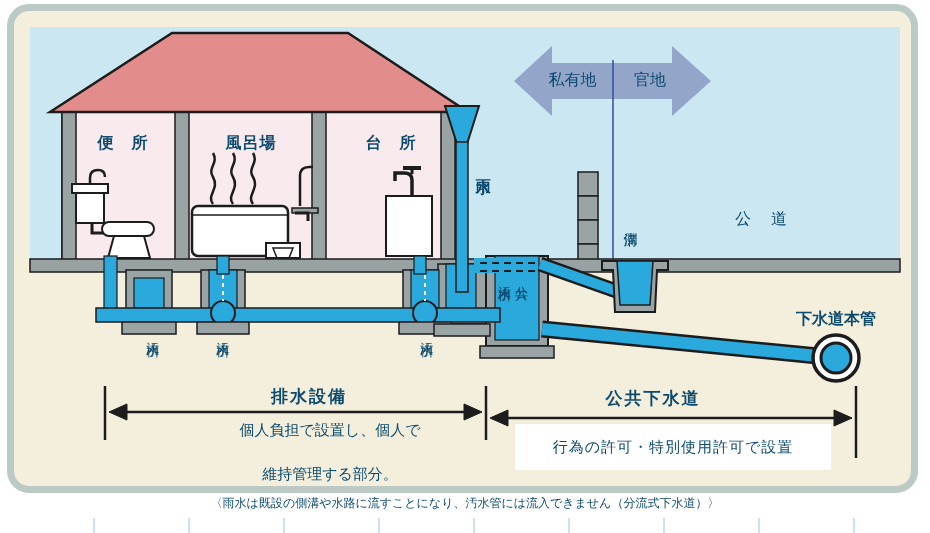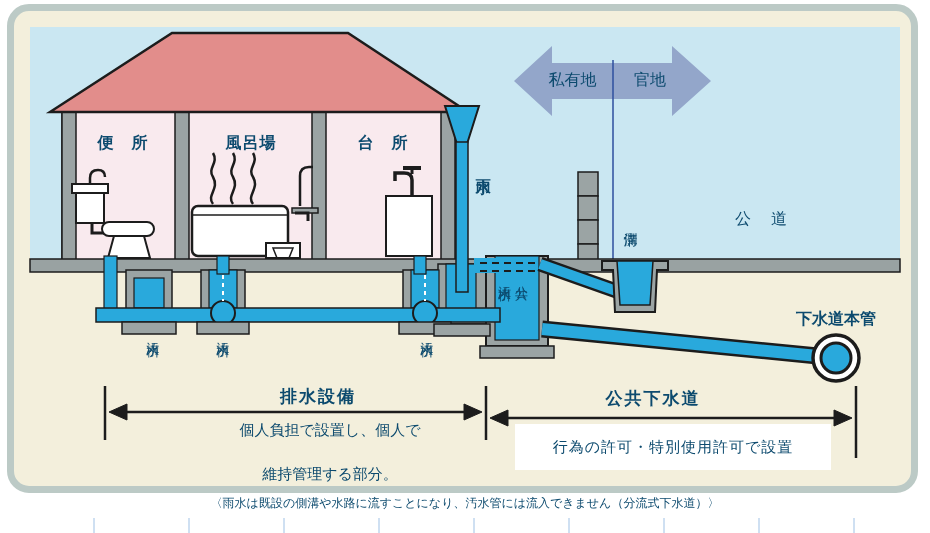--- a/index.html
+++ b/index.html
@@ -161,36 +161,36 @@
       <polygon points="490,418 508,410 508,426"></polygon>
         <polygon points="852,418 834,410 834,426"></polygon>
     </g>
   </svg>
 
   <div class="lbl zone ctr" style="left:530px; top:71px; width:85px;">私有地</div>
   <div class="lbl zone ctr" style="left:619px; top:71px; width:62px;">官地</div>
 
   <div class="lbl room ctr" style="left:80px; top:134px; width:86px;">便　所</div>
   <div class="lbl room ctr" style="left:201px; top:134px; width:100px;">風呂場</div>
-  <div class="lbl room ctr" style="left:336px; top:134px; width:94px;text-align:center;">台　所</div>
+  <div class="lbl room ctr" style="left:344px; top:134px; width:94px;text-align:center;">台　所</div>
 
   <div class="lbl v" style="left:474px; top:167px; font-size:15px; font-weight:bold;">雨水</div>
   <div class="lbl v" style="left:623px; top:221px; font-size:14px;">側溝</div>
   <div class="lbl zone" style="left:735px; top:210px; letter-spacing:2px;">公　道</div>
 
   <div class="lbl v small-v" style="left:145px; top:332px;">汚水桝</div>
   <div class="lbl v small-v" style="left:215px; top:332px;">汚水桝</div>
   <div class="lbl v small-v" style="left:419px; top:332px;">汚水桝</div>
 
   <div class="lbl v" style="left:513px; top:276px; font-size:13px;">公共</div>
   <div class="lbl v" style="left:496px; top:276px; font-size:13px;">汚水桝</div>
 
   <div class="lbl ctr" style="left:765px; top:310px; width:142px; font-size:16px; font-weight:bold;">下水道本管</div>
 
-  <div class="lbl dim-title ctr" style="left:204px; top:387px; width:152px;text-align:right;">排水設備</div>
+  <div class="lbl dim-title ctr" style="left:233px; top:387px; width:152px;">排水設備</div>
   <div class="lbl dim-note ctr" style="left:180px; top:422px; width:300px;">個人負担で設置し、個人で</div>
   <div class="lbl dim-note ctr" style="left:180px; top:466px; width:300px;">維持管理する部分。</div>
 
   <div class="lbl dim-title ctr" style="left:568px; top:389px; width:170px;">公共下水道</div>
 
   <div class="permit-box">
     <span>行為の許可・特別使用許可で設置</span>
   </div>
 
   <div class="footer">〈雨水は既設の側溝や水路に流すことになり、汚水管には流入できません（分流式下水道）〉</div>

